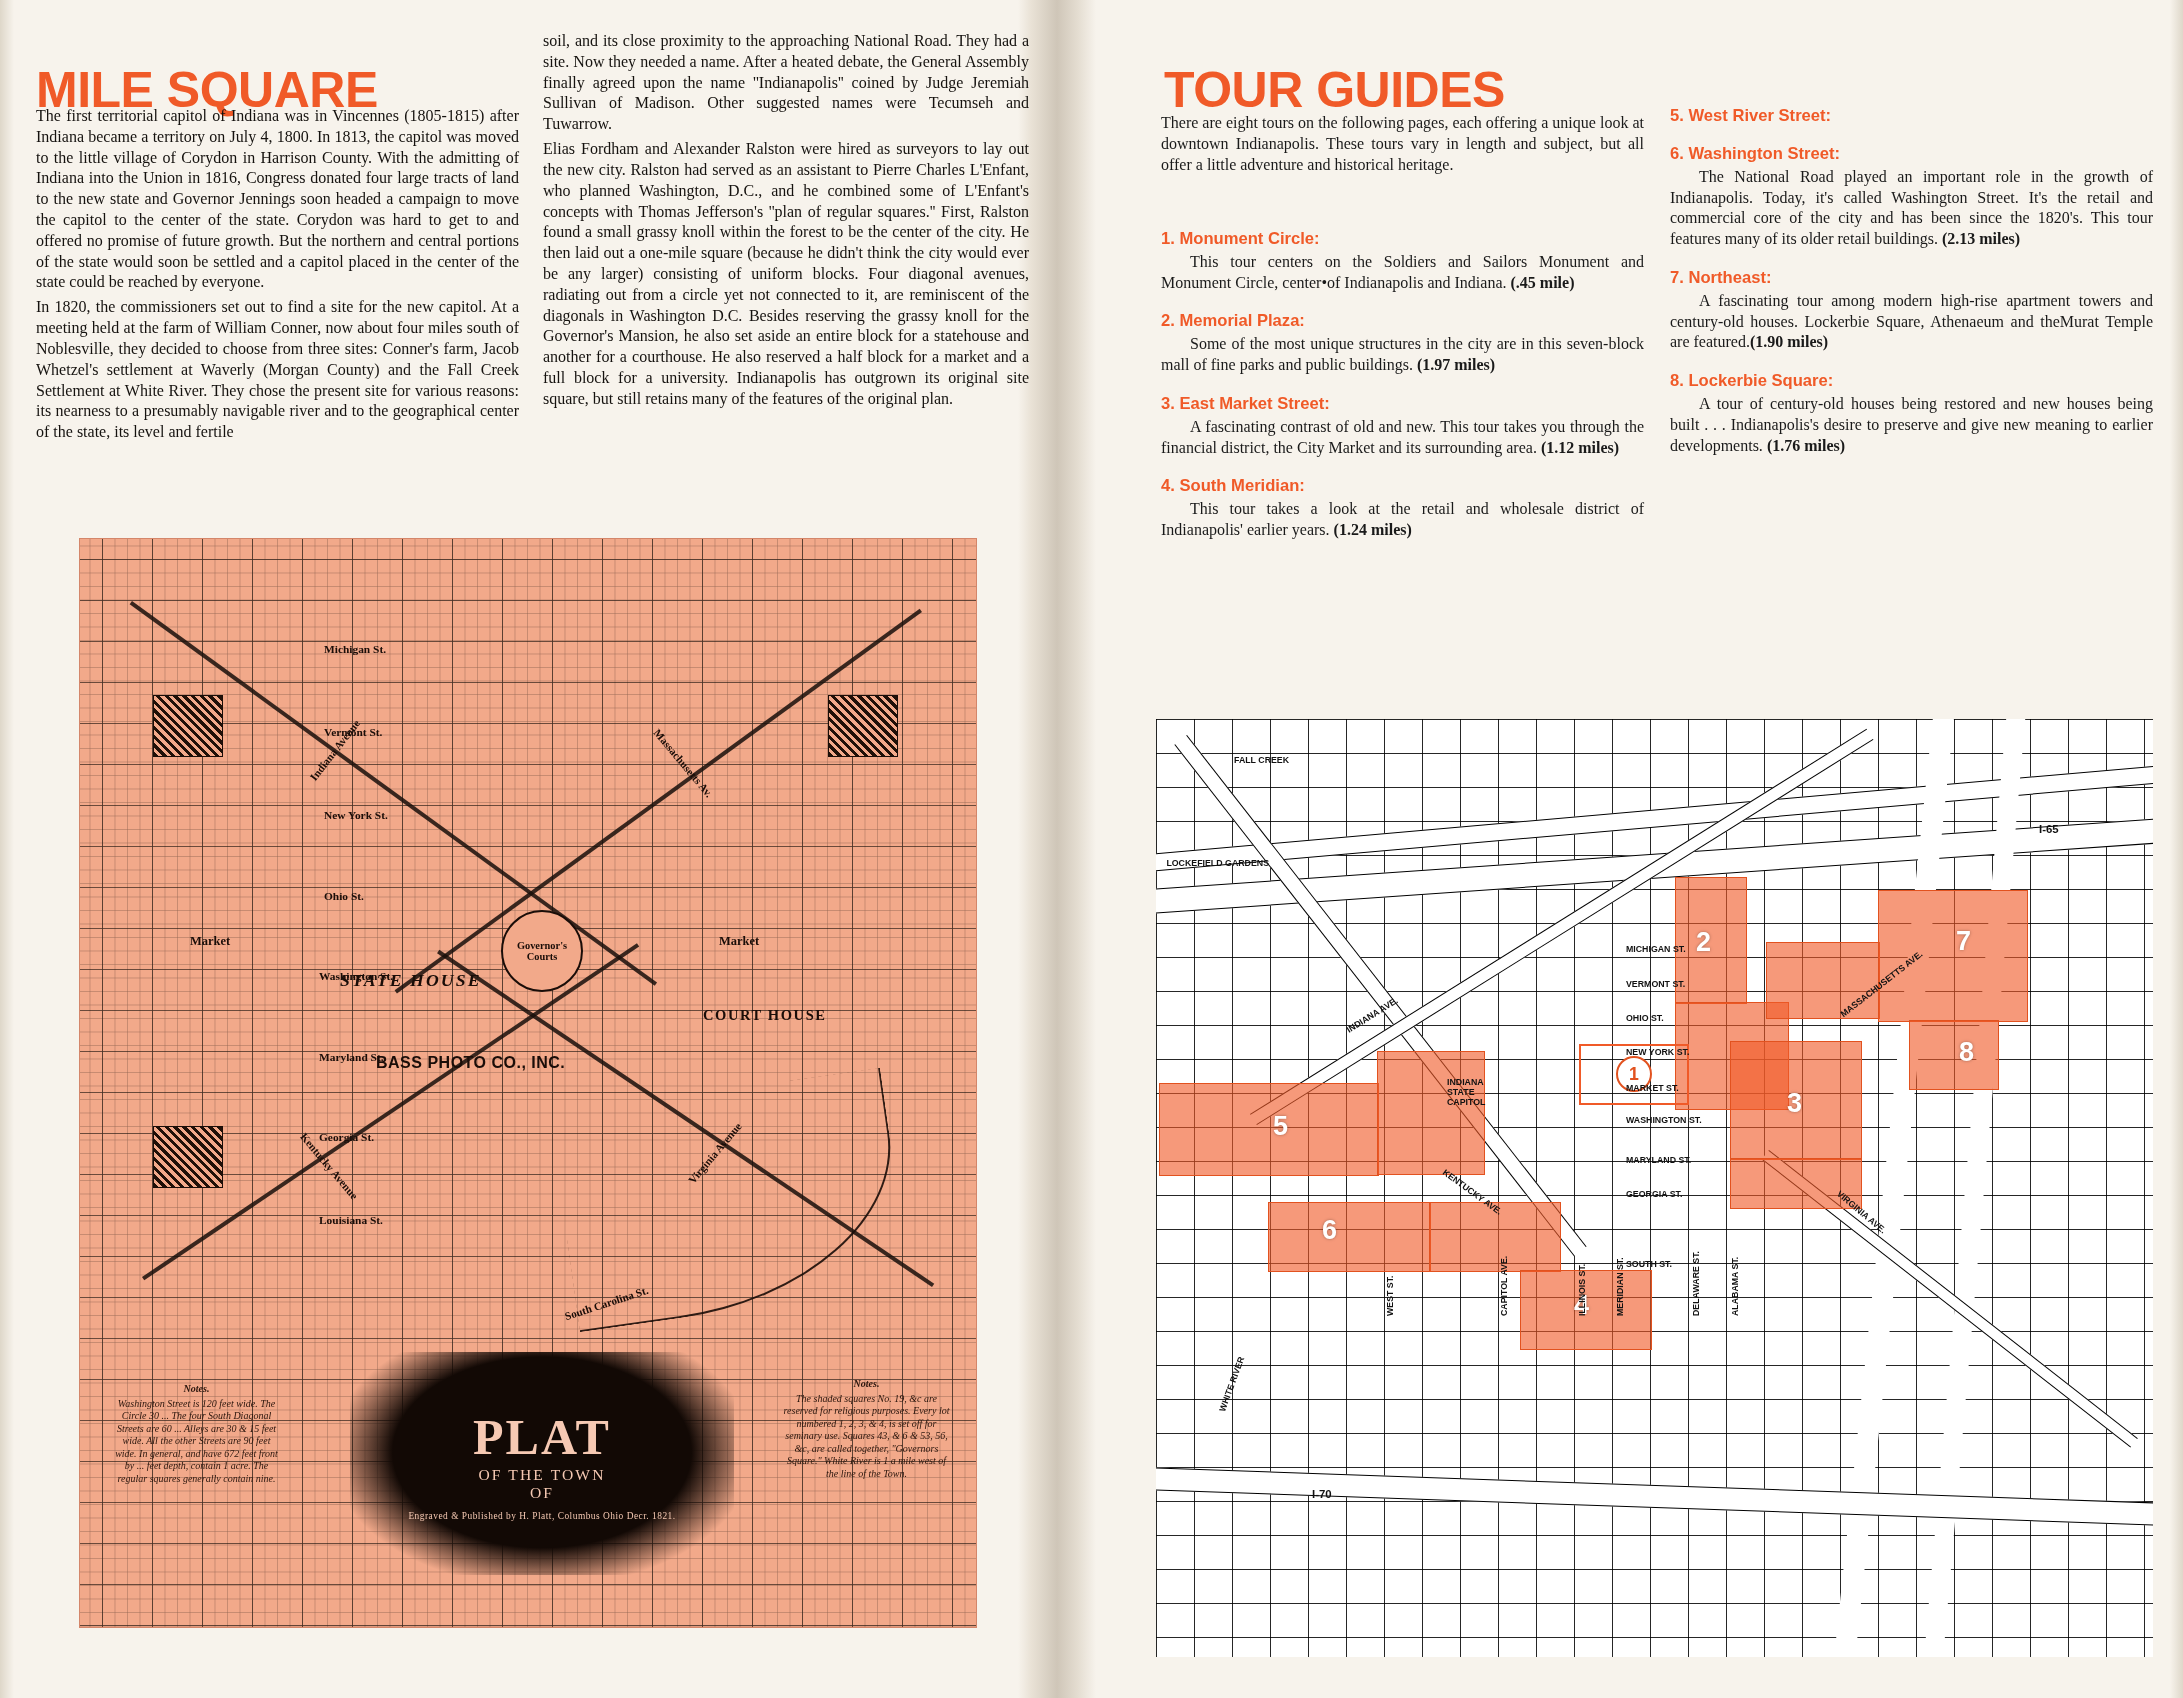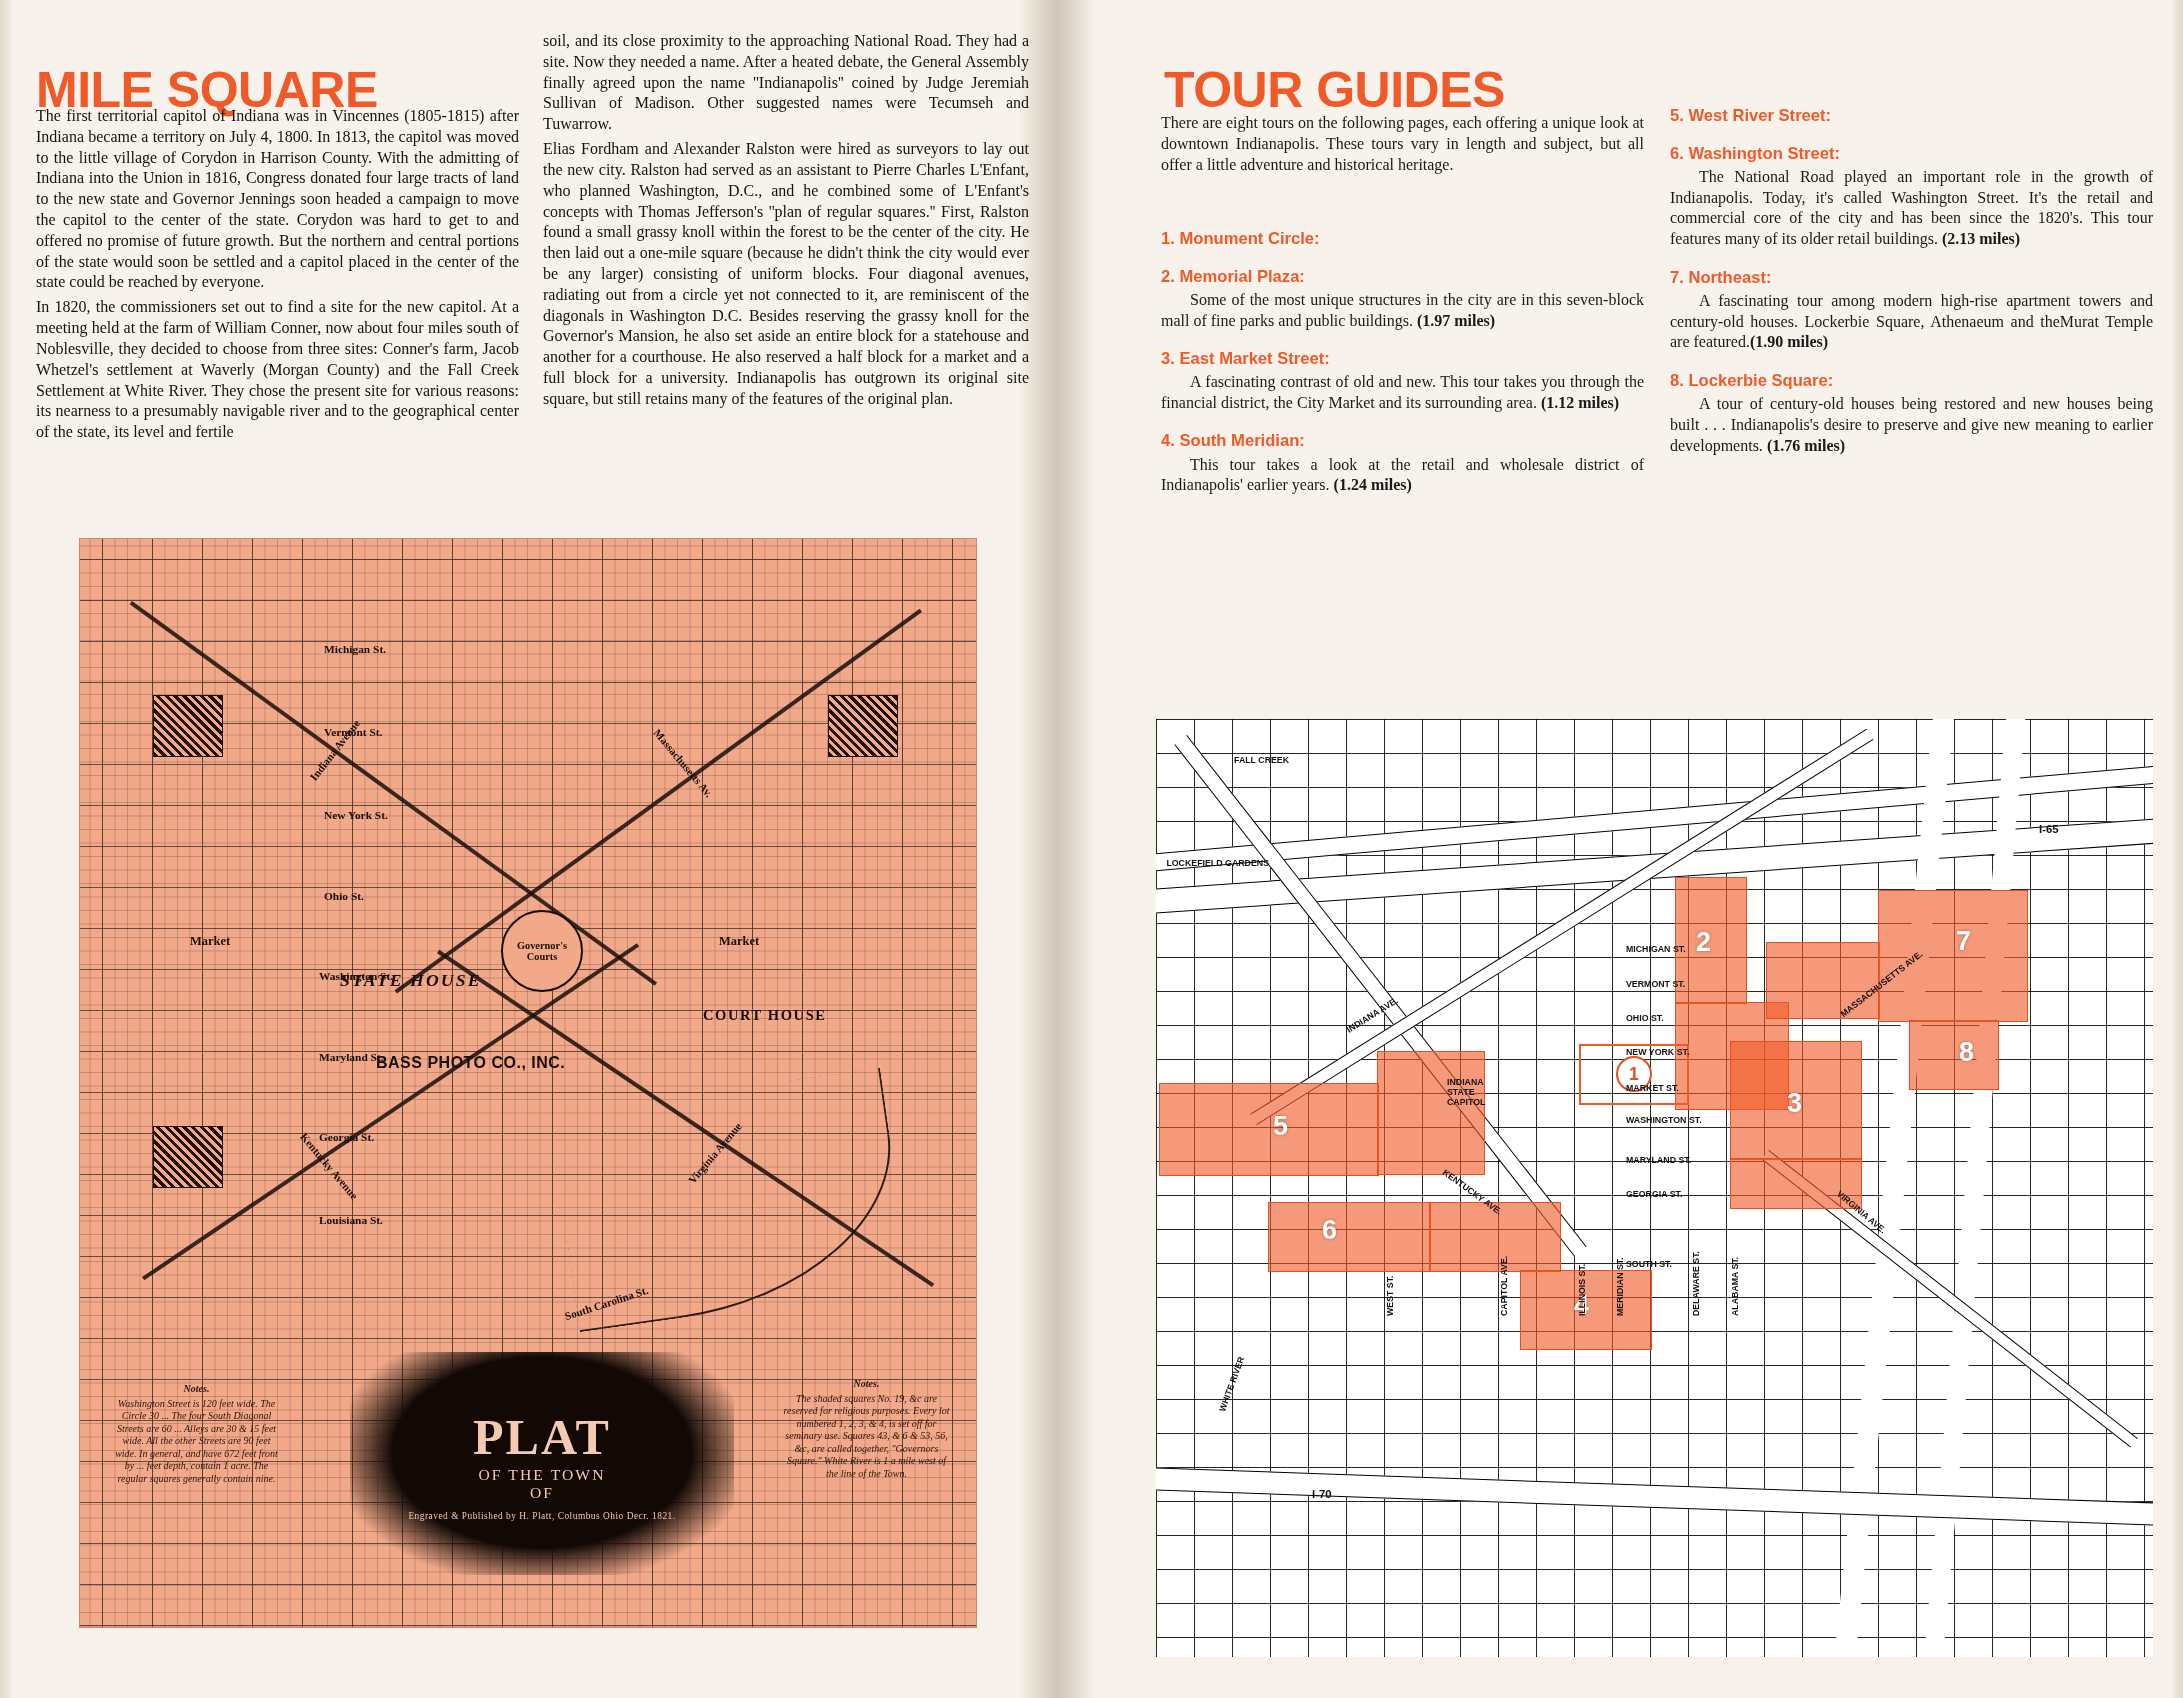--- a/index.html
+++ b/index.html
@@ -336,20 +336,24 @@
 <h1 class="mega-title" id="title-tour-guides">TOUR GUIDES</h1>
 
 <div id="tg-intro">There are eight tours on the following pages, each offering a unique look at downtown Indianapolis. These tours vary in length and subject, but all offer a little adventure and historical heritage.</div>
 
 <div class="tour-col" id="tg-col-left">
 
   <div class="tour-item">
     <div class="tour-head">
       <span>1.</span>
       <span>Monument Circle:</span>
+    </div>
+    <div class="tour-body">
+      <span>This tour centers on the Soldiers and Sailors Monument and Monument Circle, center</span><span>•</span><span>of Indianapolis and Indiana.</span>
+      <b>(.45 mile)</b>
     </div>
   </div>
 
   <div class="tour-item">
     <div class="tour-head">
       <span>2.</span>
       <span>Memorial Plaza:</span>
     </div>
     <div class="tour-body">
       <span>Some of the most unique structures in the city are in this seven-block mall of fine parks and public buildings.</span>

